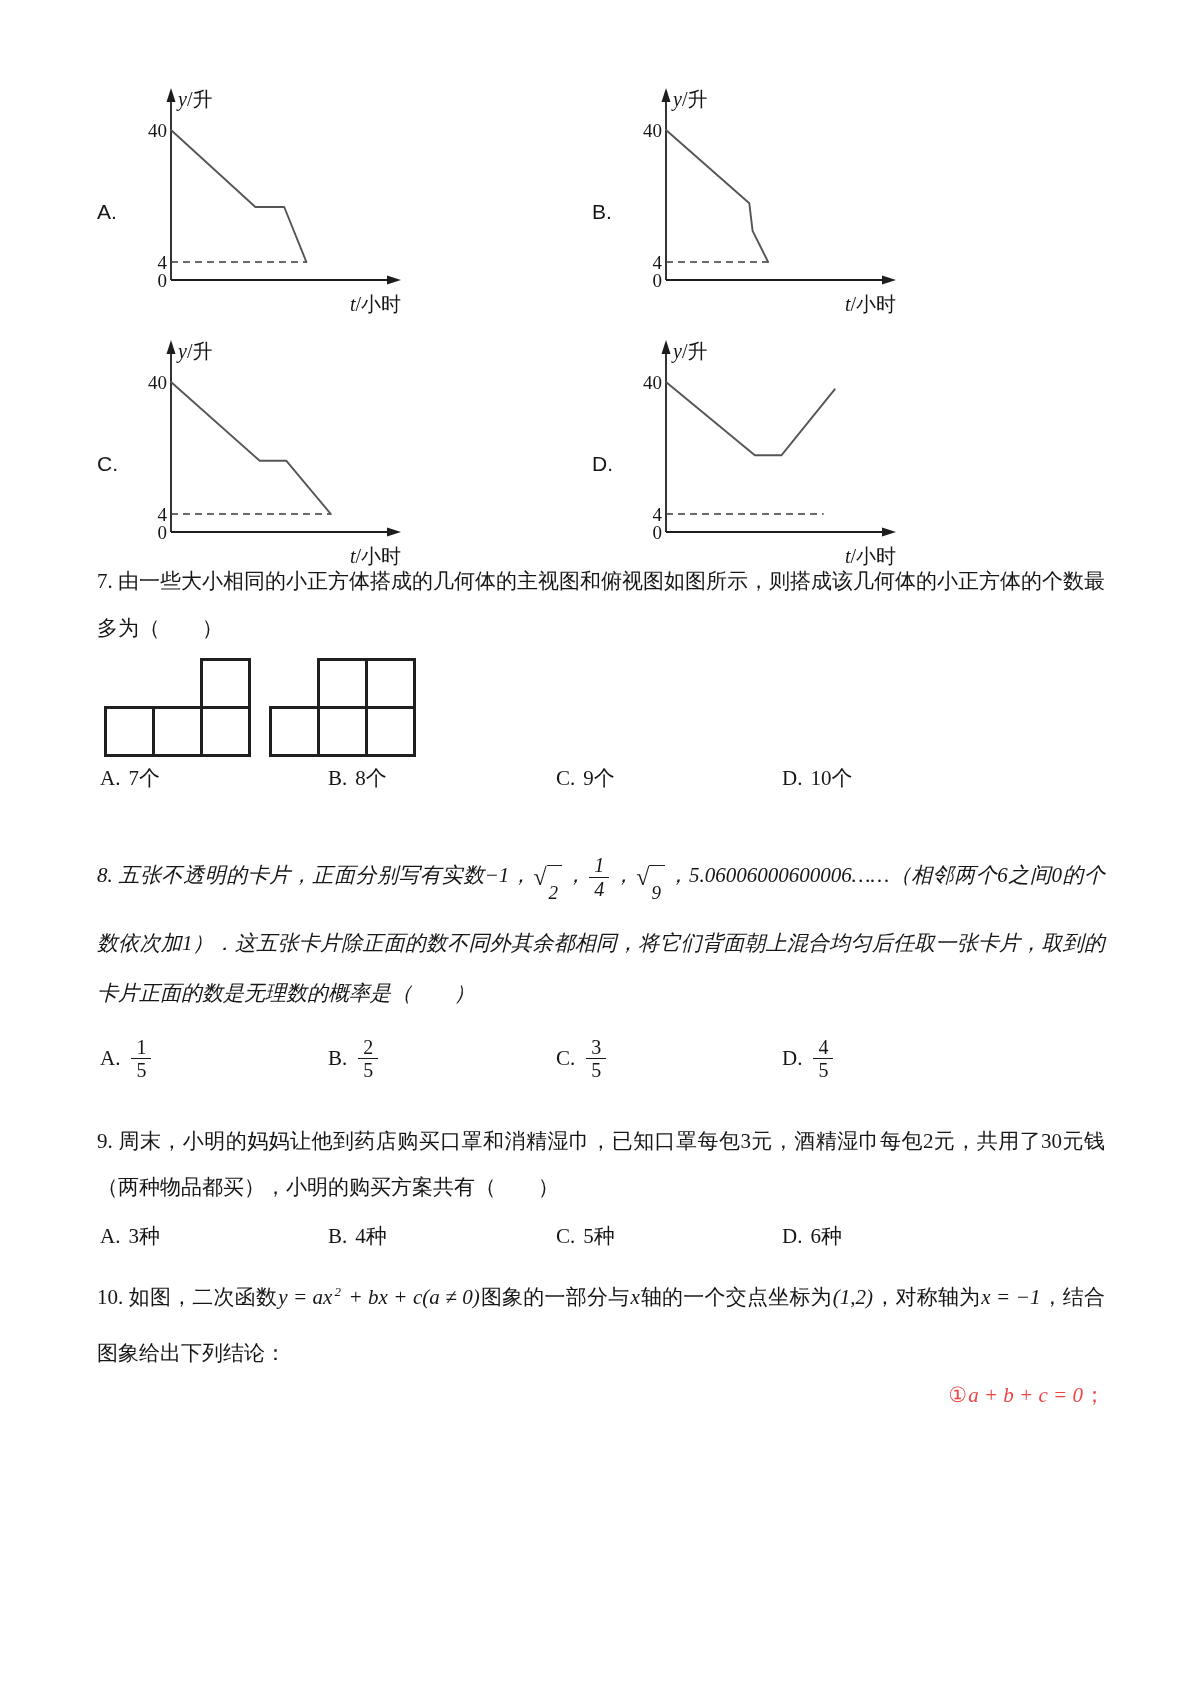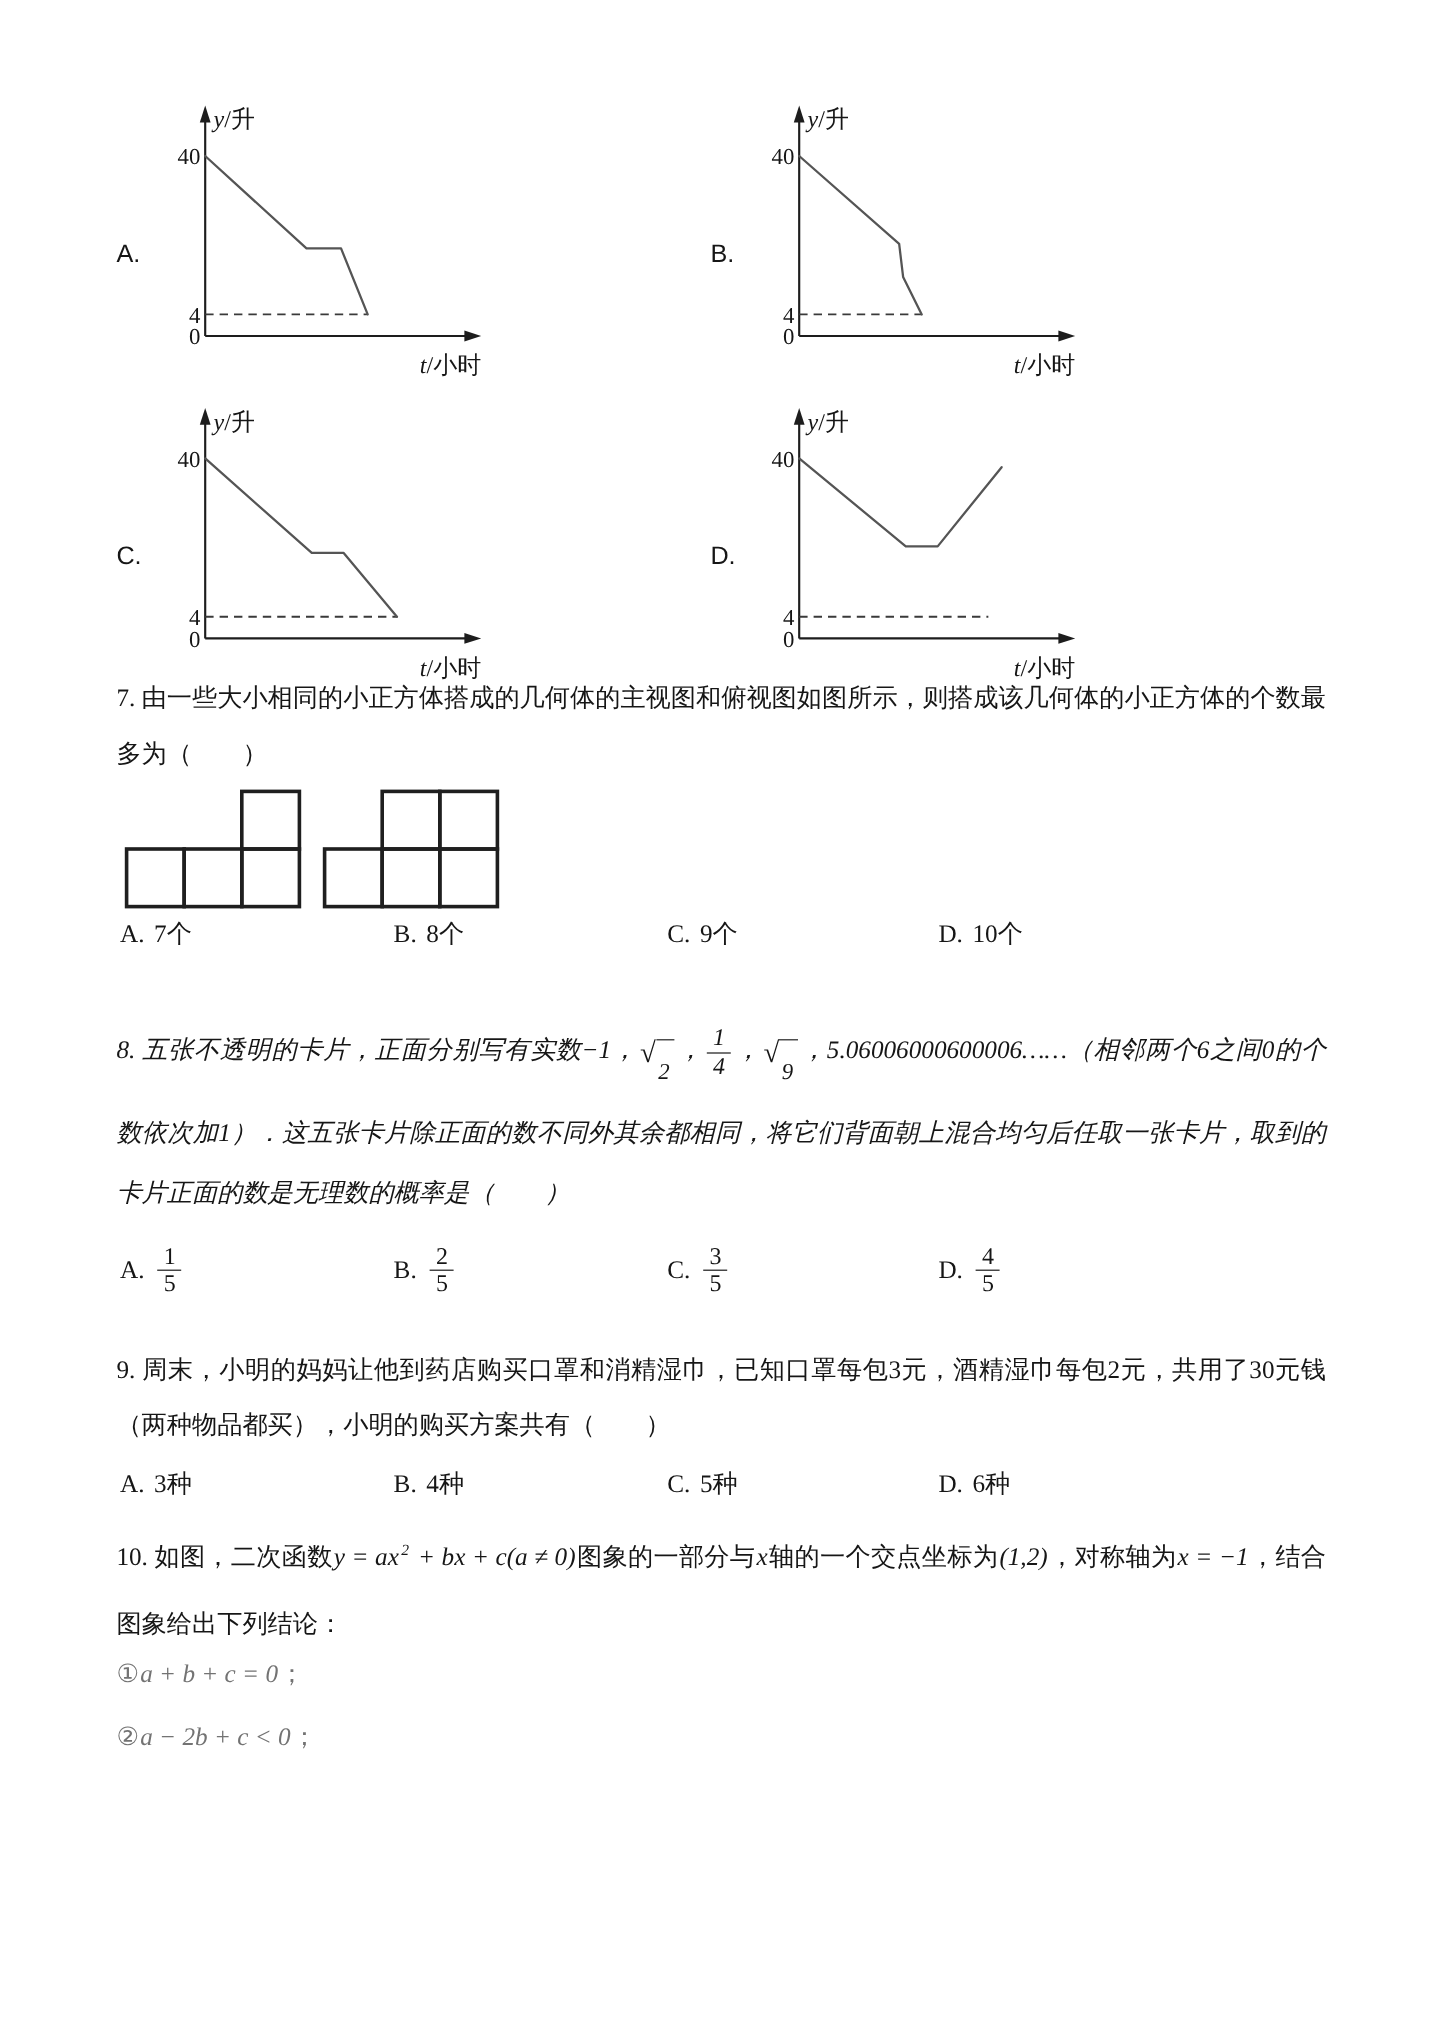--- a/index.html
+++ b/index.html
@@ -5,21 +5,21 @@
   html,body{margin:0;padding:0;background:#fff;}
   .page{position:relative;width:1200px;height:1698px;background:#ffffff;overflow:hidden;
         font-family:"Liberation Serif","DejaVu Serif",serif;color:#1a1a1a;}
   .chart-block{position:absolute;display:flex;}
   .chart-letter{width:38px;margin-top:116px;font-size:21px;font-family:"Liberation Sans","DejaVu Sans",sans-serif;color:#161616;}
   svg.chart text{font-family:"Liberation Serif","DejaVu Serif",serif;}
   .para{position:absolute;left:97px;width:1008px;font-size:21px;line-height:47px;
         text-align:justify;text-justify:inter-ideograph;color:#161616;}
   .lh50{line-height:50px;font-style:italic;}
   .lh56{line-height:56px;}
-  .item-line{position:absolute;left:97px;width:1008px;font-size:21px;line-height:42px;color:#737373;}
+  .item-line{position:absolute;left:97px;width:1008px;font-size:21px;line-height:42px;color:#ef4444;text-align:right;}
   .figure-row{position:absolute;left:104px;display:flex;gap:18px;}
   .gridfig{position:relative;}
   .gridfig .cell{position:absolute;width:51px;height:51px;box-sizing:border-box;
                  border:3px solid #1f1f1f;background:transparent;}
   .opt-row{position:absolute;left:100px;width:1010px;height:60px;}
   .opt{position:absolute;top:0;display:inline-flex;align-items:center;gap:8px;font-size:21px;color:#161616;}
   .m{font-style:italic;padding:0 1px;margin-top:12px;}
   sup.m{font-size:13px;}
   .frac{display:inline-flex;flex-direction:column;align-items:center;vertical-align:middle;
         line-height:1.12;font-size:20px;margin:0 3px;}
@@ -194,15 +194,14 @@
       <span>5种</span>
     </span>
     <span class="opt" style="left:682px">
       <span>D.</span>
       <span>6种</span>
     </span>
   </div>
 
   <div class="para lh56" style="top:1264px"><span>10. 如图，二次函数</span><i class="m">y = ax</i><sup class="m">2</sup><i class="m"> + bx + c(a ≠ 0)</i><span>图象的一部分与</span><i class="m">x</i><span>轴的一个交点坐标为</span><i class="m">(1,2)</i><span>，对称轴为</span><i class="m">x = −1</i><span>，结合图象给出下列结论：</span></div>
   <div class="item-line" style="top:1374px"><span>①</span><i class="m">a + b + c = 0</i><span>；</span></div>
-  <div class="item-line" style="top:1426px"><span>②</span><i class="m">a − 2b + c &lt; 0</i><span>；</span></div>
 
 </div>
 
 </body></html>

